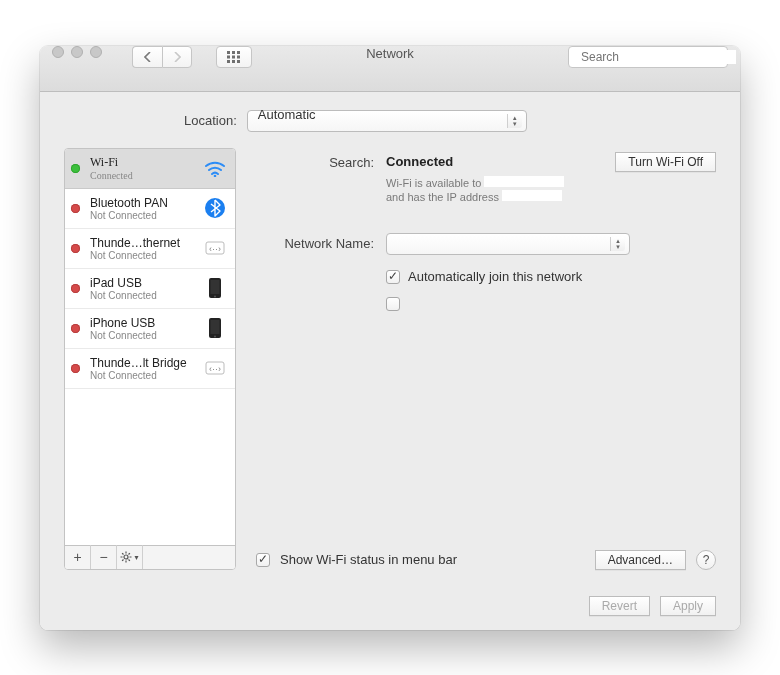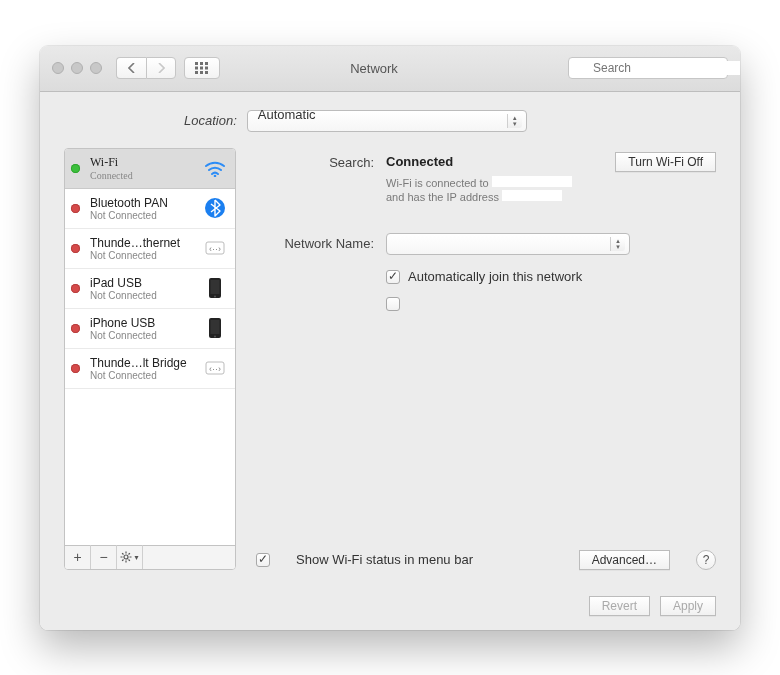--- a/index.html
+++ b/index.html
@@ -23,23 +23,23 @@
     overflow: hidden;
     display: flex;
     flex-direction: column;
   }
   
   .toolbar {
     height: 46px;
     background: linear-gradient(#e9e9e9,#dcdcdc);
     border-bottom: 1px solid #bdbdbd;
     display: flex;
-    align-items: center;
+    align-items: flex-start;
     padding: 0 12px;
-    gap: 8px;
+    gap: 24px;
   }
   .traffic { display:flex; gap:7px; align-items:center; margin-right:6px;}
   .traffic span {
     width:12px; height:12px; border-radius:50%;
     background:#c8c8c8; border:1px solid #b0b0b0;
   }
   .seg { display:flex; }
   .nav-btn {
     width:30px; height:22px; background:linear-gradient(#fff,#f3f3f3);
     border:1px solid #c6c6c6; display:flex; align-items:center; justify-content:center;
@@ -47,30 +47,30 @@
   }
   .nav-btn:first-child{ border-radius:4px 0 0 4px; border-right:none;}
   .nav-btn:last-child{ border-radius:0 4px 4px 0;}
   .grid-btn {
     width:36px; height:22px; border-radius:4px; background:linear-gradient(#fff,#f3f3f3);
     border:1px solid #c6c6c6; display:flex; align-items:center; justify-content:center;
   }
   .toolbar-title { flex:1; text-align:center; color:#555; font-size:13px; padding-right:40px;}
   .searchbox {
     width:160px; height:22px; border-radius:4px; background:#fff; border:1px solid #c6c6c6;
-    display:flex; align-items:center; padding:0 20px; gap:4px; color:#9a9a9a;
+    display:flex; align-items:center; padding:0 8px; gap:4px; color:#9a9a9a;
   }
   .searchbox input { border:none; outline:none; flex:1; font-size:12px; color:#555;}
   
   .content {
     flex:1; padding:18px 24px 16px 24px; display:flex; flex-direction:column;
     background:#ececec;
   }
   .loc-row { display:flex; align-items:center; gap:10px; margin:0 0 16px 120px;}
-  .label { color:#444; text-align:left;font-style:italic;}
+  .label { color:#444; text-align:left;}
   .select, .popup {
     height:22px; background:linear-gradient(#fff,#f6f6f6);
     border:1px solid #bcbcbc; border-radius:4px; display:flex; align-items:center;
     padding:0 24px 12px 10px; font-size:13px; color:#333; position:relative;
     box-shadow:0 1px 0 rgba(255,255,255,.6) inset;
   }
   .popup::after, .select::after {
     content:""; position:absolute; right:4px; top:3px; width:14px; height:14px;
     background:
       linear-gradient(#fff,#eee);
@@ -132,21 +132,21 @@
     width:14px; height:14px; appearance:none; border:1px solid #a8a8a8; border-radius:3px;
     background:linear-gradient(#fff,#f1f1f1); position:relative; margin-top:1px; flex:none;
   }
   input[type=checkbox]:checked{ background:linear-gradient(#fff,#f1f1f1);}
   input[type=checkbox]:checked::after{
     content:"✓"; position:absolute; left:1px; top:-2px; font-size:12px; color:#444;
   }
   .help{ width:20px; height:20px; border-radius:50%; border:1px solid #bcbcbc;
     background:linear-gradient(#fff,#f1f1f1); display:inline-flex; align-items:center;
     justify-content:center; font-size:12px; color:#555;}
-  .bottom-row{ display:flex; align-items:center; margin-top:auto; gap:26px;}
+  .bottom-row{ display:flex; align-items:center; margin-top:auto; gap:10px;}
   .footer{
     padding:10px 24px 14px 24px; display:flex; justify-content:flex-end; gap:10px;
     background:#ececec;
   }
 </style>
 </head>
 <body>
 
 <div class="window">
 
@@ -321,21 +321,21 @@
       <div class="detail">
         <div class="row">
           <div class="lab">Search:</div>
           <div class="val">
             <div class="status-head">
               <span class="status-strong">Connected</span>
               <span style="flex:1"></span>
               <button class="btn">Turn Wi-Fi Off</button>
             </div>
             <div class="sub">
-              <span>Wi-Fi is connected to</span> <span class="blank"></span><br>
+              <span>Wi-Fi is available to</span> <span class="blank"></span><br>
               <span>and has the IP address</span> <span class="blank" style="width:60px"></span>
             </div>
           </div>
         </div>
 
         <div class="row" style="margin-top:18px;">
           <div class="lab">Network Name:</div>
           <div class="val">
             <div class="popup net-select">
               <span></span>

